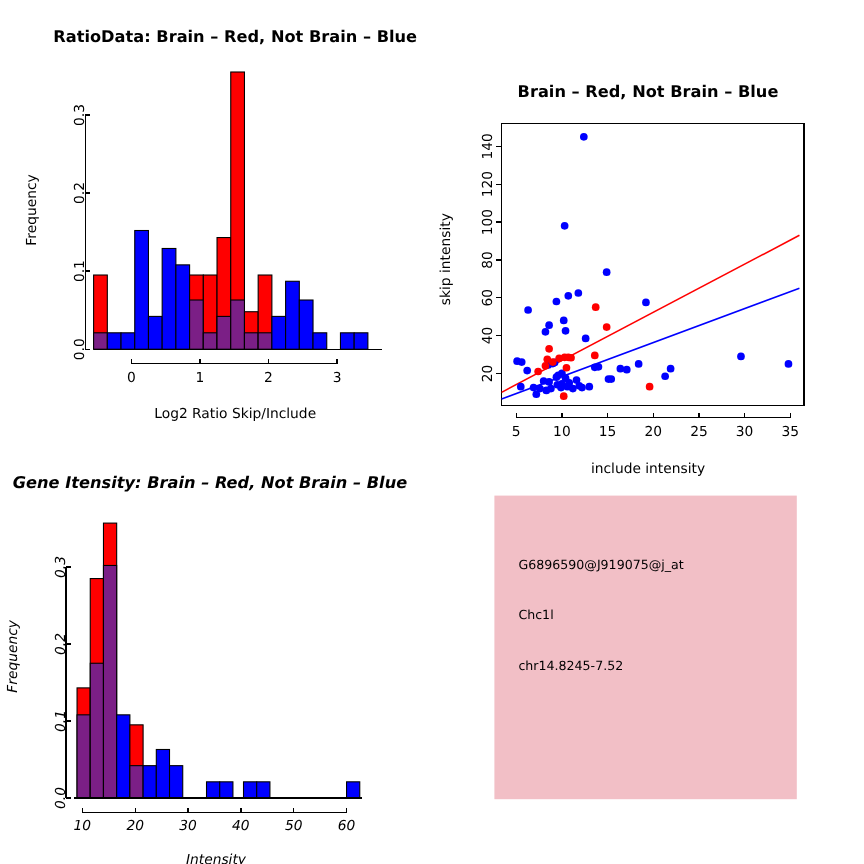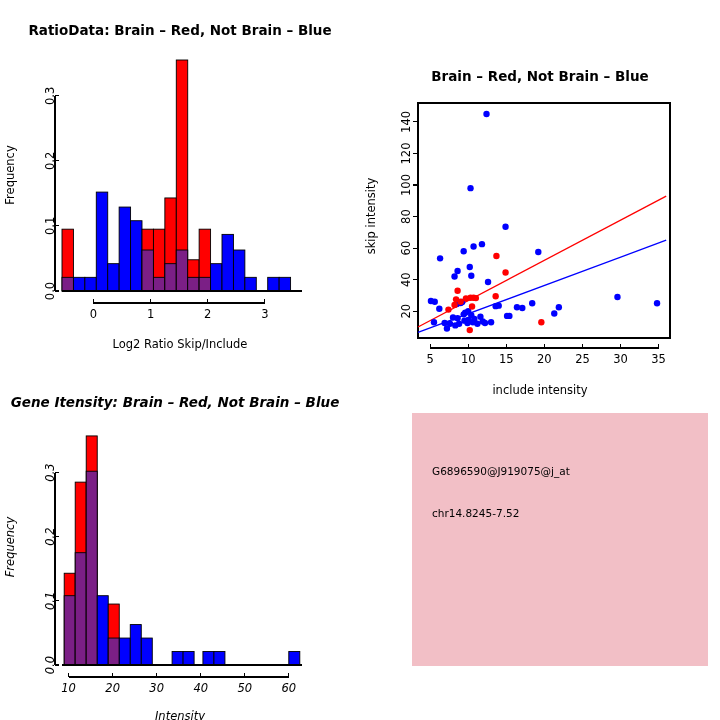--- a/index.html
+++ b/index.html
@@ -17,21 +17,21 @@
     position: relative;
     width: 720px;
     height: 720px;
     background: #ffffff;
   }
   .panel {
     position: absolute;
     width: 360px;
     height: 360px;
   }
-  #panel-tl { left: 0;   top: 0; text-decoration: underline;   }
+  #panel-tl { left: 16px;   top: 0; text-decoration: underline;   }
   #panel-tr { left: 360px; top: 16px; margin-top: 30px; }
   #panel-bl { left: 0;   top: 372px; font-style: italic; }
   #panel-br { left: 360px; top: 360px; }
 
   svg { display: block; }
 
   .ptitle {
     font-family: "DejaVu Sans", sans-serif;
     font-size: 13.5px;
     font-weight: bold;
@@ -57,21 +57,21 @@
     shape-rendering: crispEdges;
   }
   .barline { stroke: #000000; stroke-width: 0.9; }
   .boxframe { stroke: #000000; stroke-width: 1.1; fill: none; shape-rendering: crispEdges; }
 
   
   #infobox {
     position: absolute;
     left: 412px;
     top: 413px;
-    width: 296px;
+    width: 252px;
     height: 253px;
     background-color: #f2bfc6;
     overflow: hidden;
   }
   #infobox .lines {
     position: absolute;
     left: 20px;
     top: 52px;
     width: 230px;
   }
@@ -301,17 +301,18 @@
           <text x="288.7889908256881" y="320" class="tick">60</text>
           <path d="M 62 293 L 302 293" class="axisline"></path>
         </g>
     </svg>
   </div>
 
   <div class="panel" id="panel-br"></div>
   <div id="infobox">
     <div class="lines">
       <div class="line">G6896590@J919075@j_at</div>
+      <div class="line">Chc1l</div>
       <div class="line">chr14.8245-7.52</div>
     </div>
   </div>
 
 </div>
 
 </body></html>

